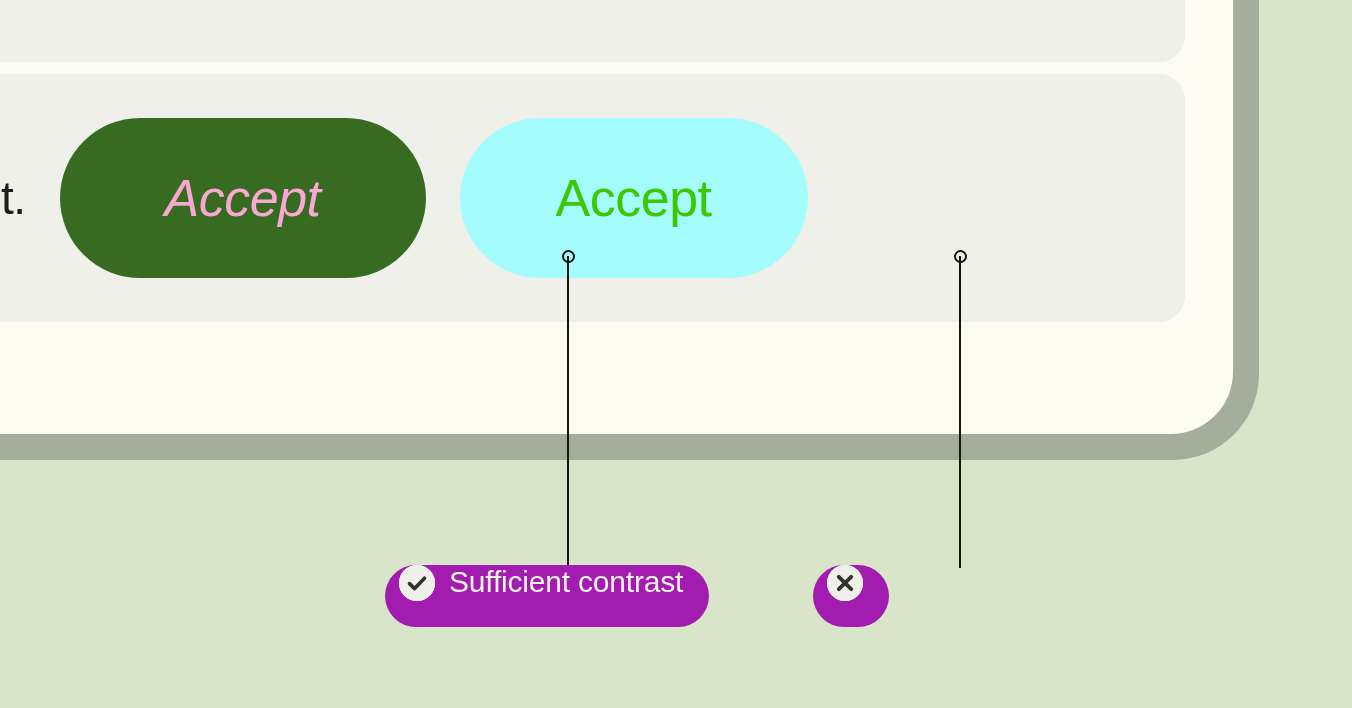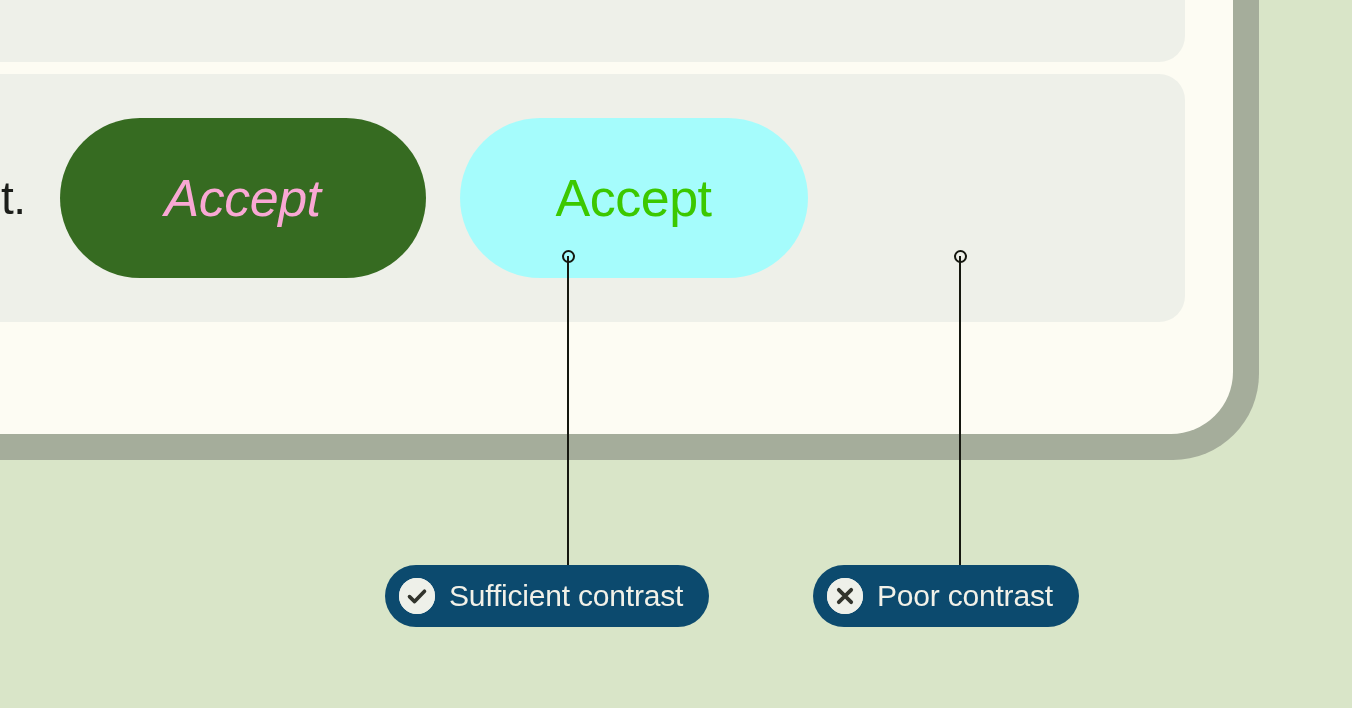--- a/index.html
+++ b/index.html
@@ -125,24 +125,24 @@
     height: 13px;
     border: 2px solid #15170f;
     border-radius: 50%;
     background: transparent;
   }
 
   
   .callout {
     position: absolute;
     height: 62px;
-    background: #0c4a6e;
+    background: #a21caf;
     border-radius: 31px;
     display: flex;
-    align-items: center;
+    align-items: flex-start;
     gap: 14px;
     padding: 0 26px 0 14px;
     white-space: nowrap;
   }
 
   .callout-label {
     font-size: 30px;
     color: #f2f1e8;
     letter-spacing: -0.2px;
   }
@@ -200,16 +200,15 @@
     <span class="callout-label">Sufficient contrast</span>
   </div>
 
   <div class="callout" style="left:813px; top:565px;">
     <span class="callout-icon">
       <svg width="36" height="36" viewBox="0 0 36 36">
         <circle cx="18" cy="18" r="18" fill="#eef0e9"></circle>
         <path d="M11.8 11.8 L24.2 24.2 M24.2 11.8 L11.8 24.2" fill="none" stroke="#32342c" stroke-width="3.8" stroke-linecap="round"></path>
       </svg>
     </span>
-    <span class="callout-label">Poor contrast</span>
   </div>
 
 </div>
 
 </body></html>

